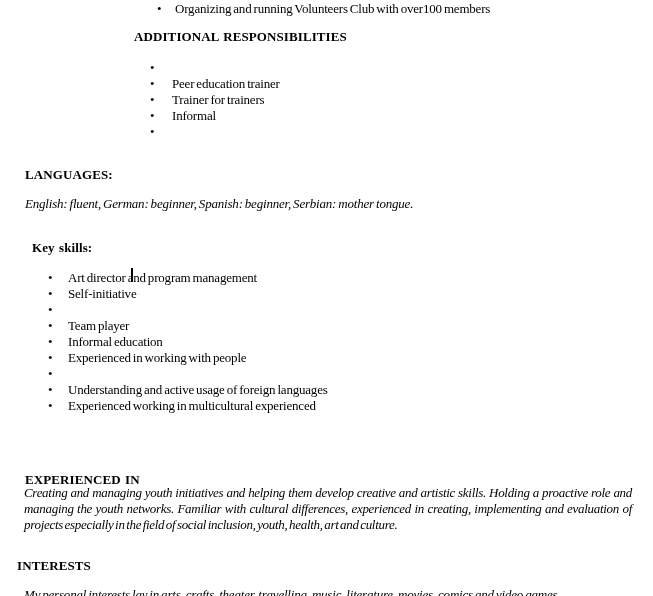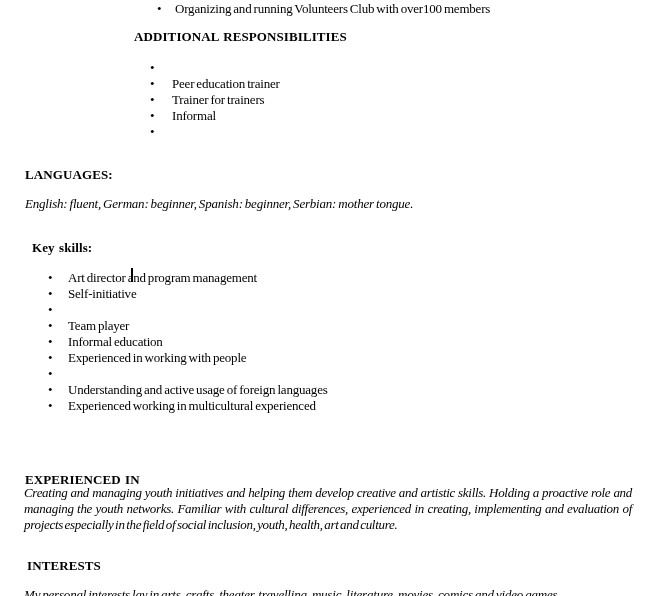--- a/index.html
+++ b/index.html
@@ -139,16 +139,16 @@
       <span class="bullet">•</span>
       <span>Experienced working in multicultural experienced</span>
     </li>
   </ul>
 
   <div class="caret abs" style="left:131px; top:268px;"></div>
 
   <div class="heading abs" style="left:25px; top:456px;margin-top:16px;">EXPERIENCED IN</div>
   <p class="para para-justify abs" style="left:24px; top:485px; width:608px;">Creating and managing youth initiatives and helping them develop creative and artistic skills. Holding a proactive role and managing the youth networks. Familiar with cultural differences, experienced in creating, implementing and evaluation of projects especially in the field of social inclusion, youth, health, art and culture.</p>
 
-  <div class="heading abs" style="left:27px; top:558px;">INTERESTS</div>
+  <div class="heading abs" style="left:17px; top:558px;">INTERESTS</div>
   <p class="para para-nowrap abs" style="left:24px; top:587px;">My personal interests lay in arts, crafts, theater, travelling, music, literature, movies, comics and video games</p>
 
 </div>
 
 </body></html>

